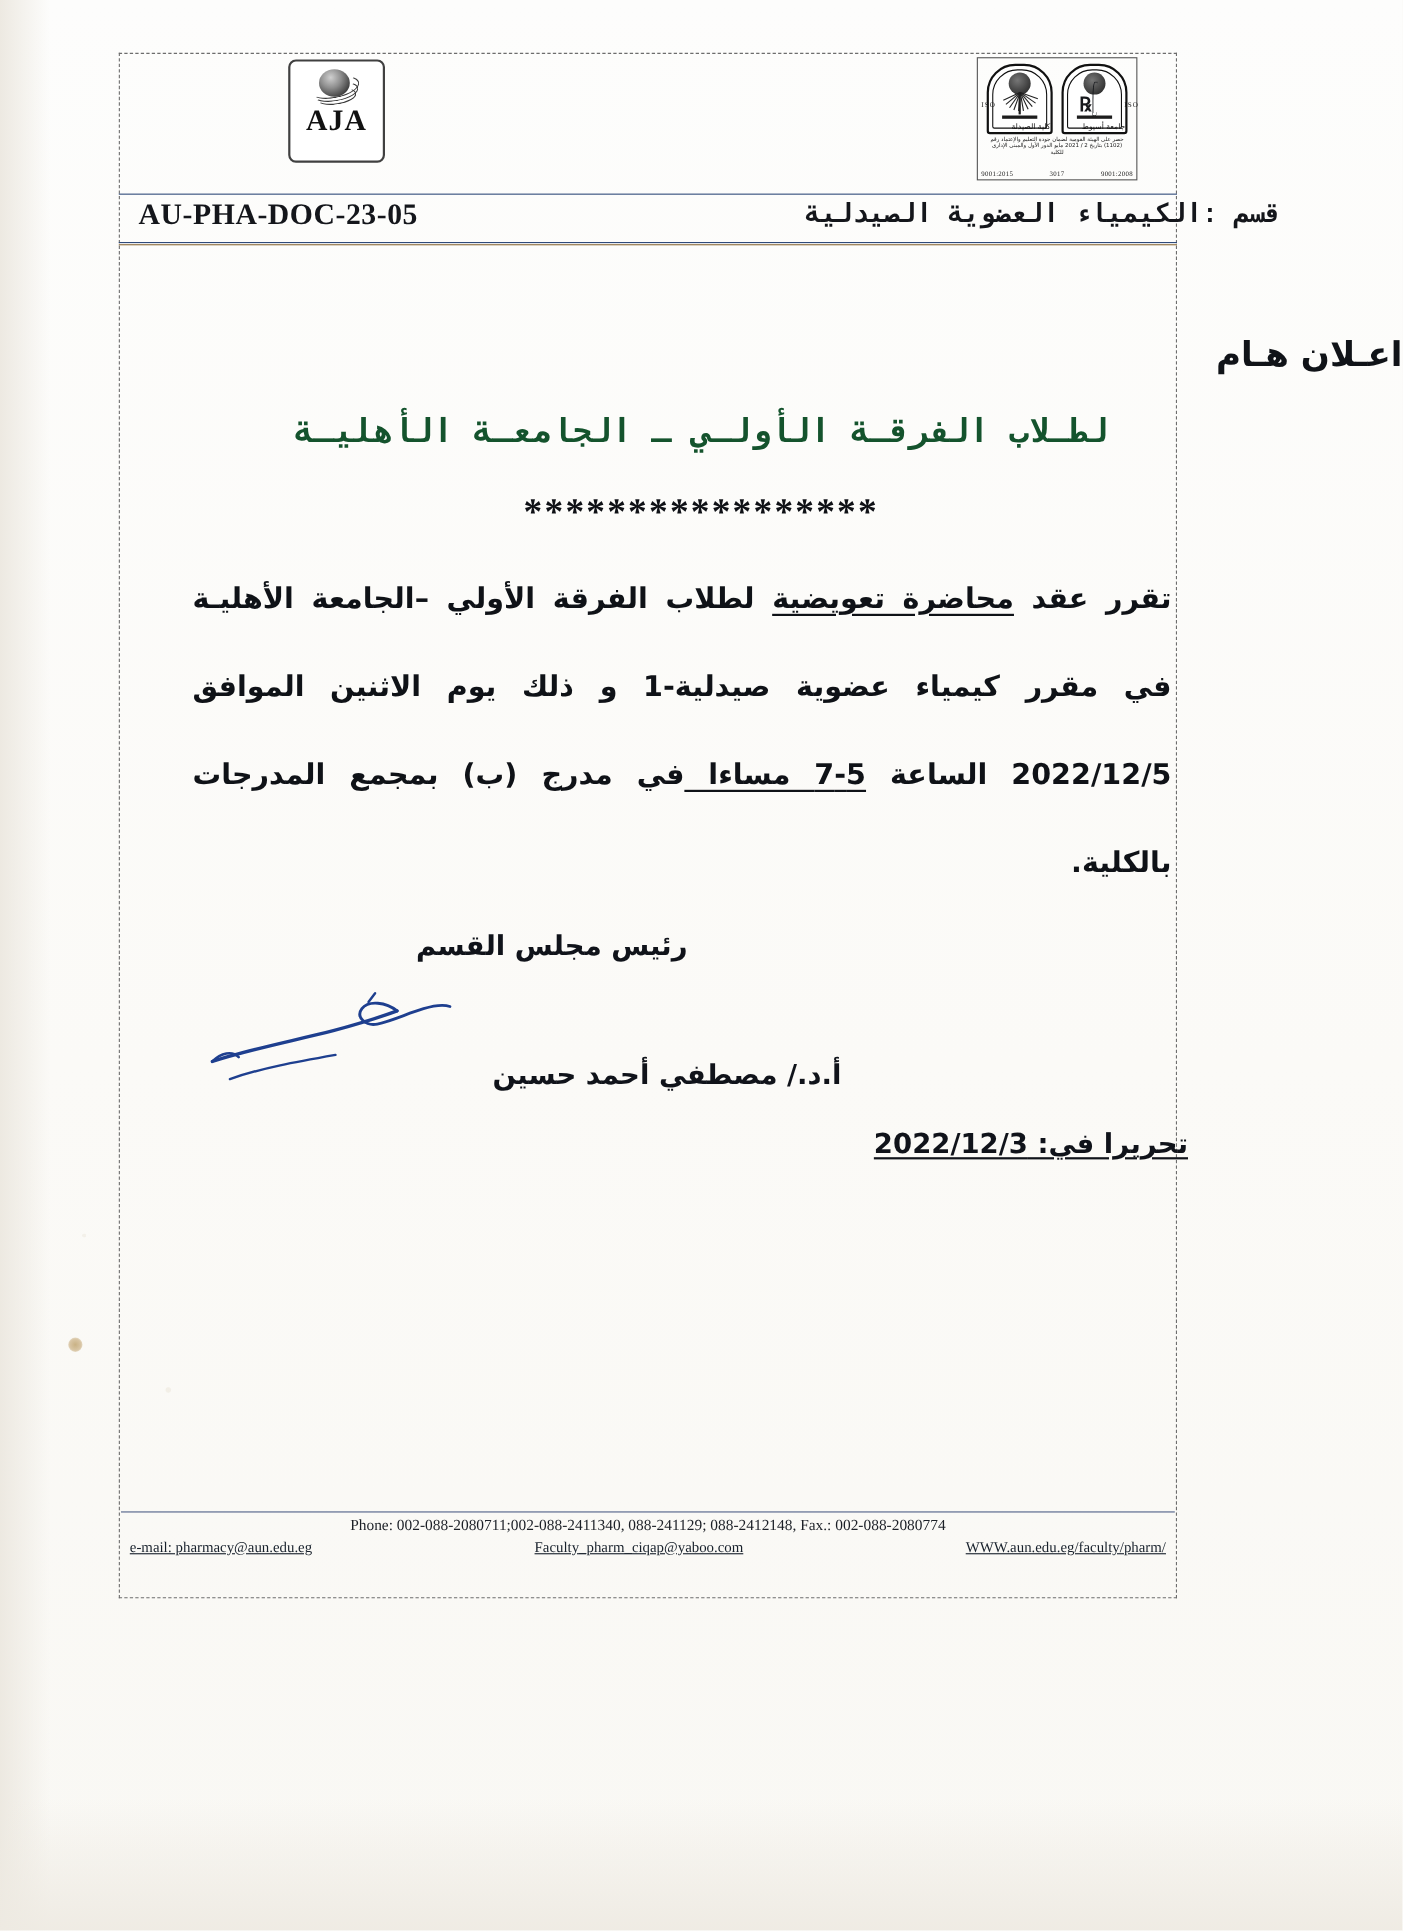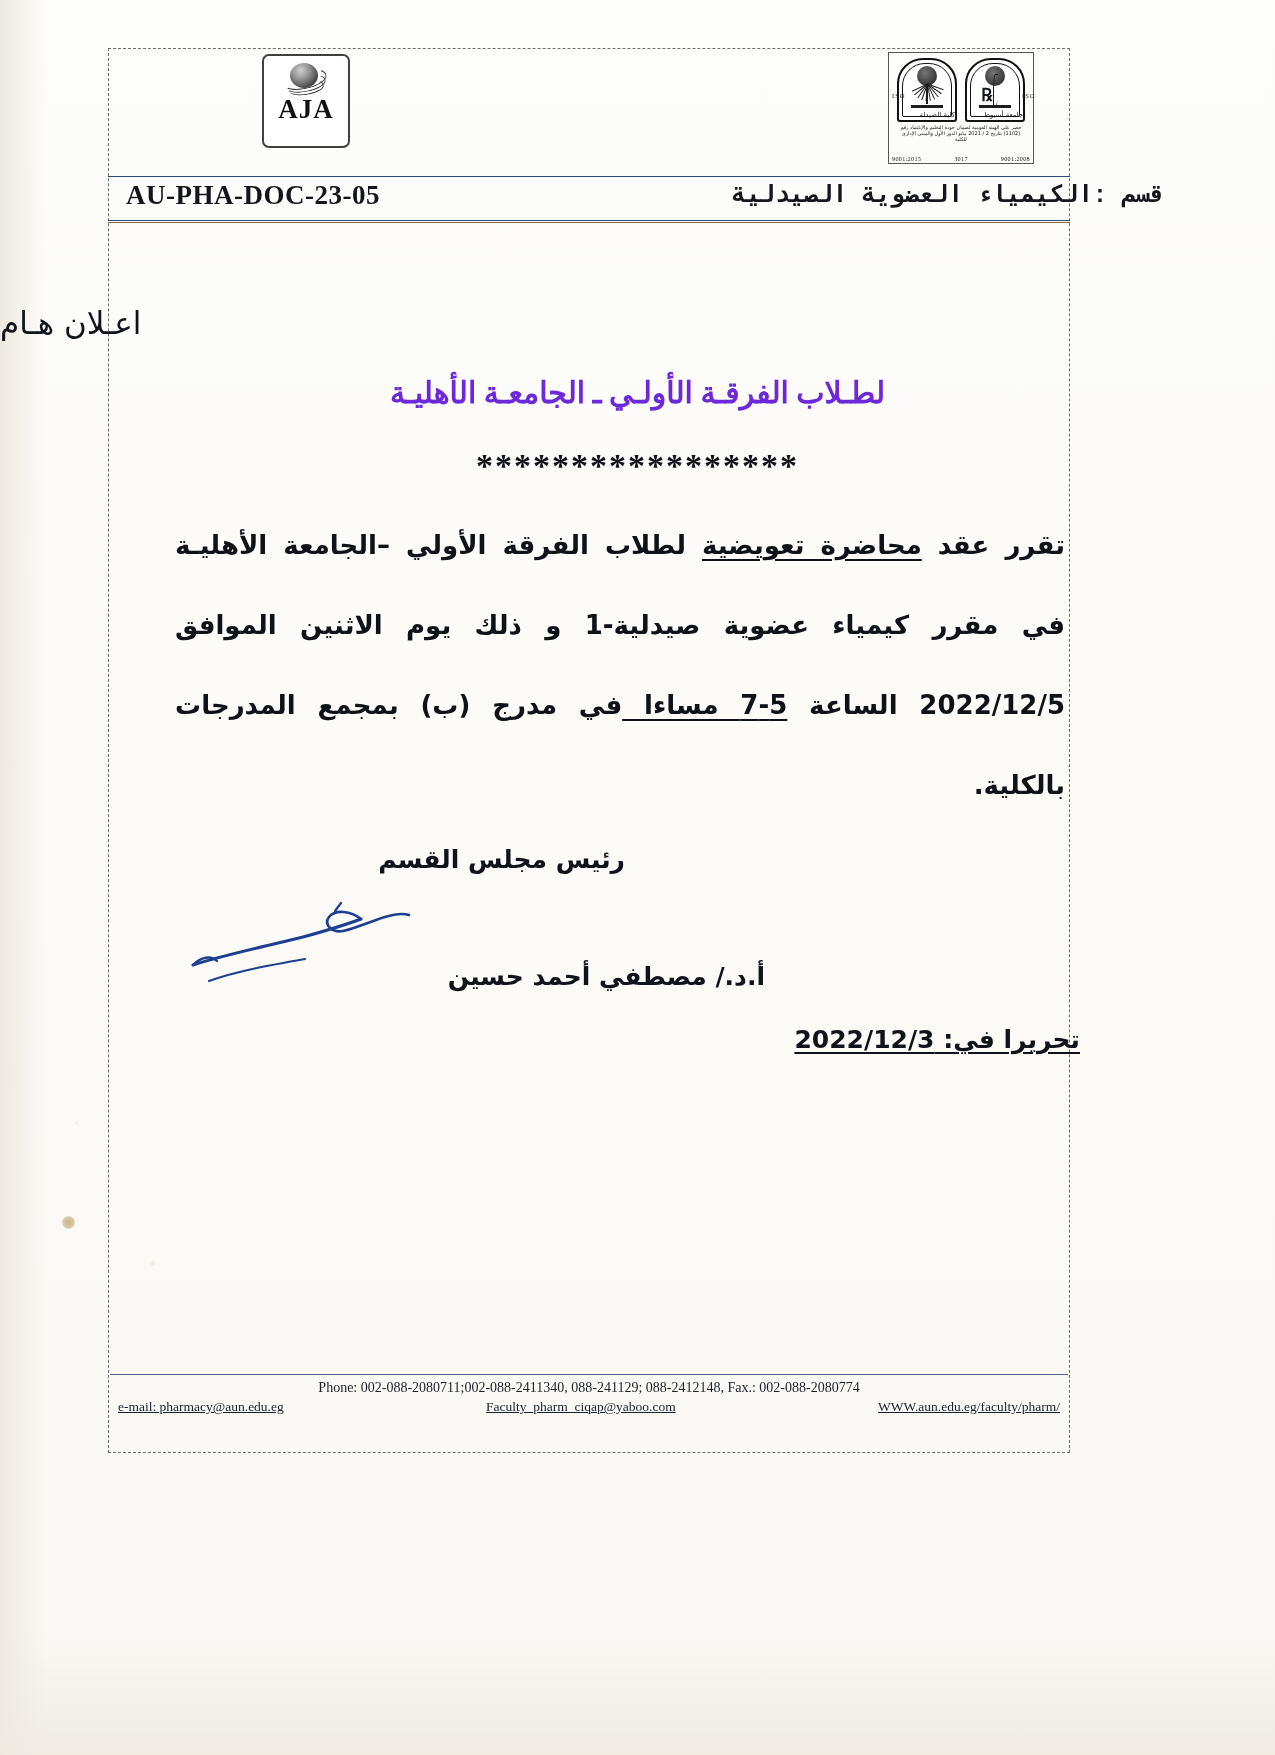--- a/index.html
+++ b/index.html
@@ -174,30 +174,30 @@
   .dept{
     position:absolute; right:110px; top:180px;
     font-size:24px; font-weight:700; color:#14161b;
     font-family:Liberation Mono, monospace;
     direction:rtl; white-space:nowrap;
   }
 
   
   .title1{
     position:absolute; left:0; right:0; top:305px;
-    text-align:left; direction:rtl;
+    text-align:right; direction:rtl;
     font-family:"DejaVu Sans", sans-serif;
-    font-size:31px; font-weight:400; color:#101318;
+    font-size:31px; font-weight:700; color:#101318;
     letter-spacing:1px;
   }
   .title2{
     position:absolute; left:0; right:0; top:375px;
     text-align:center; direction:rtl;
-    font-family:Liberation Serif, serif;
-    font-size:30px; font-weight:700; color:#6d28d9;
+    font-family:Liberation Mono, monospace;
+    font-size:30px; font-weight:700; color:#14532d;
     letter-spacing:.5px;
   }
   .stars{
     position:absolute; left:0; right:0; top:447px;
     text-align:center;
     font-family:"Liberation Serif", serif;
     font-size:34px; font-weight:700; color:#0f1116;
     letter-spacing:2px;
   }
 

